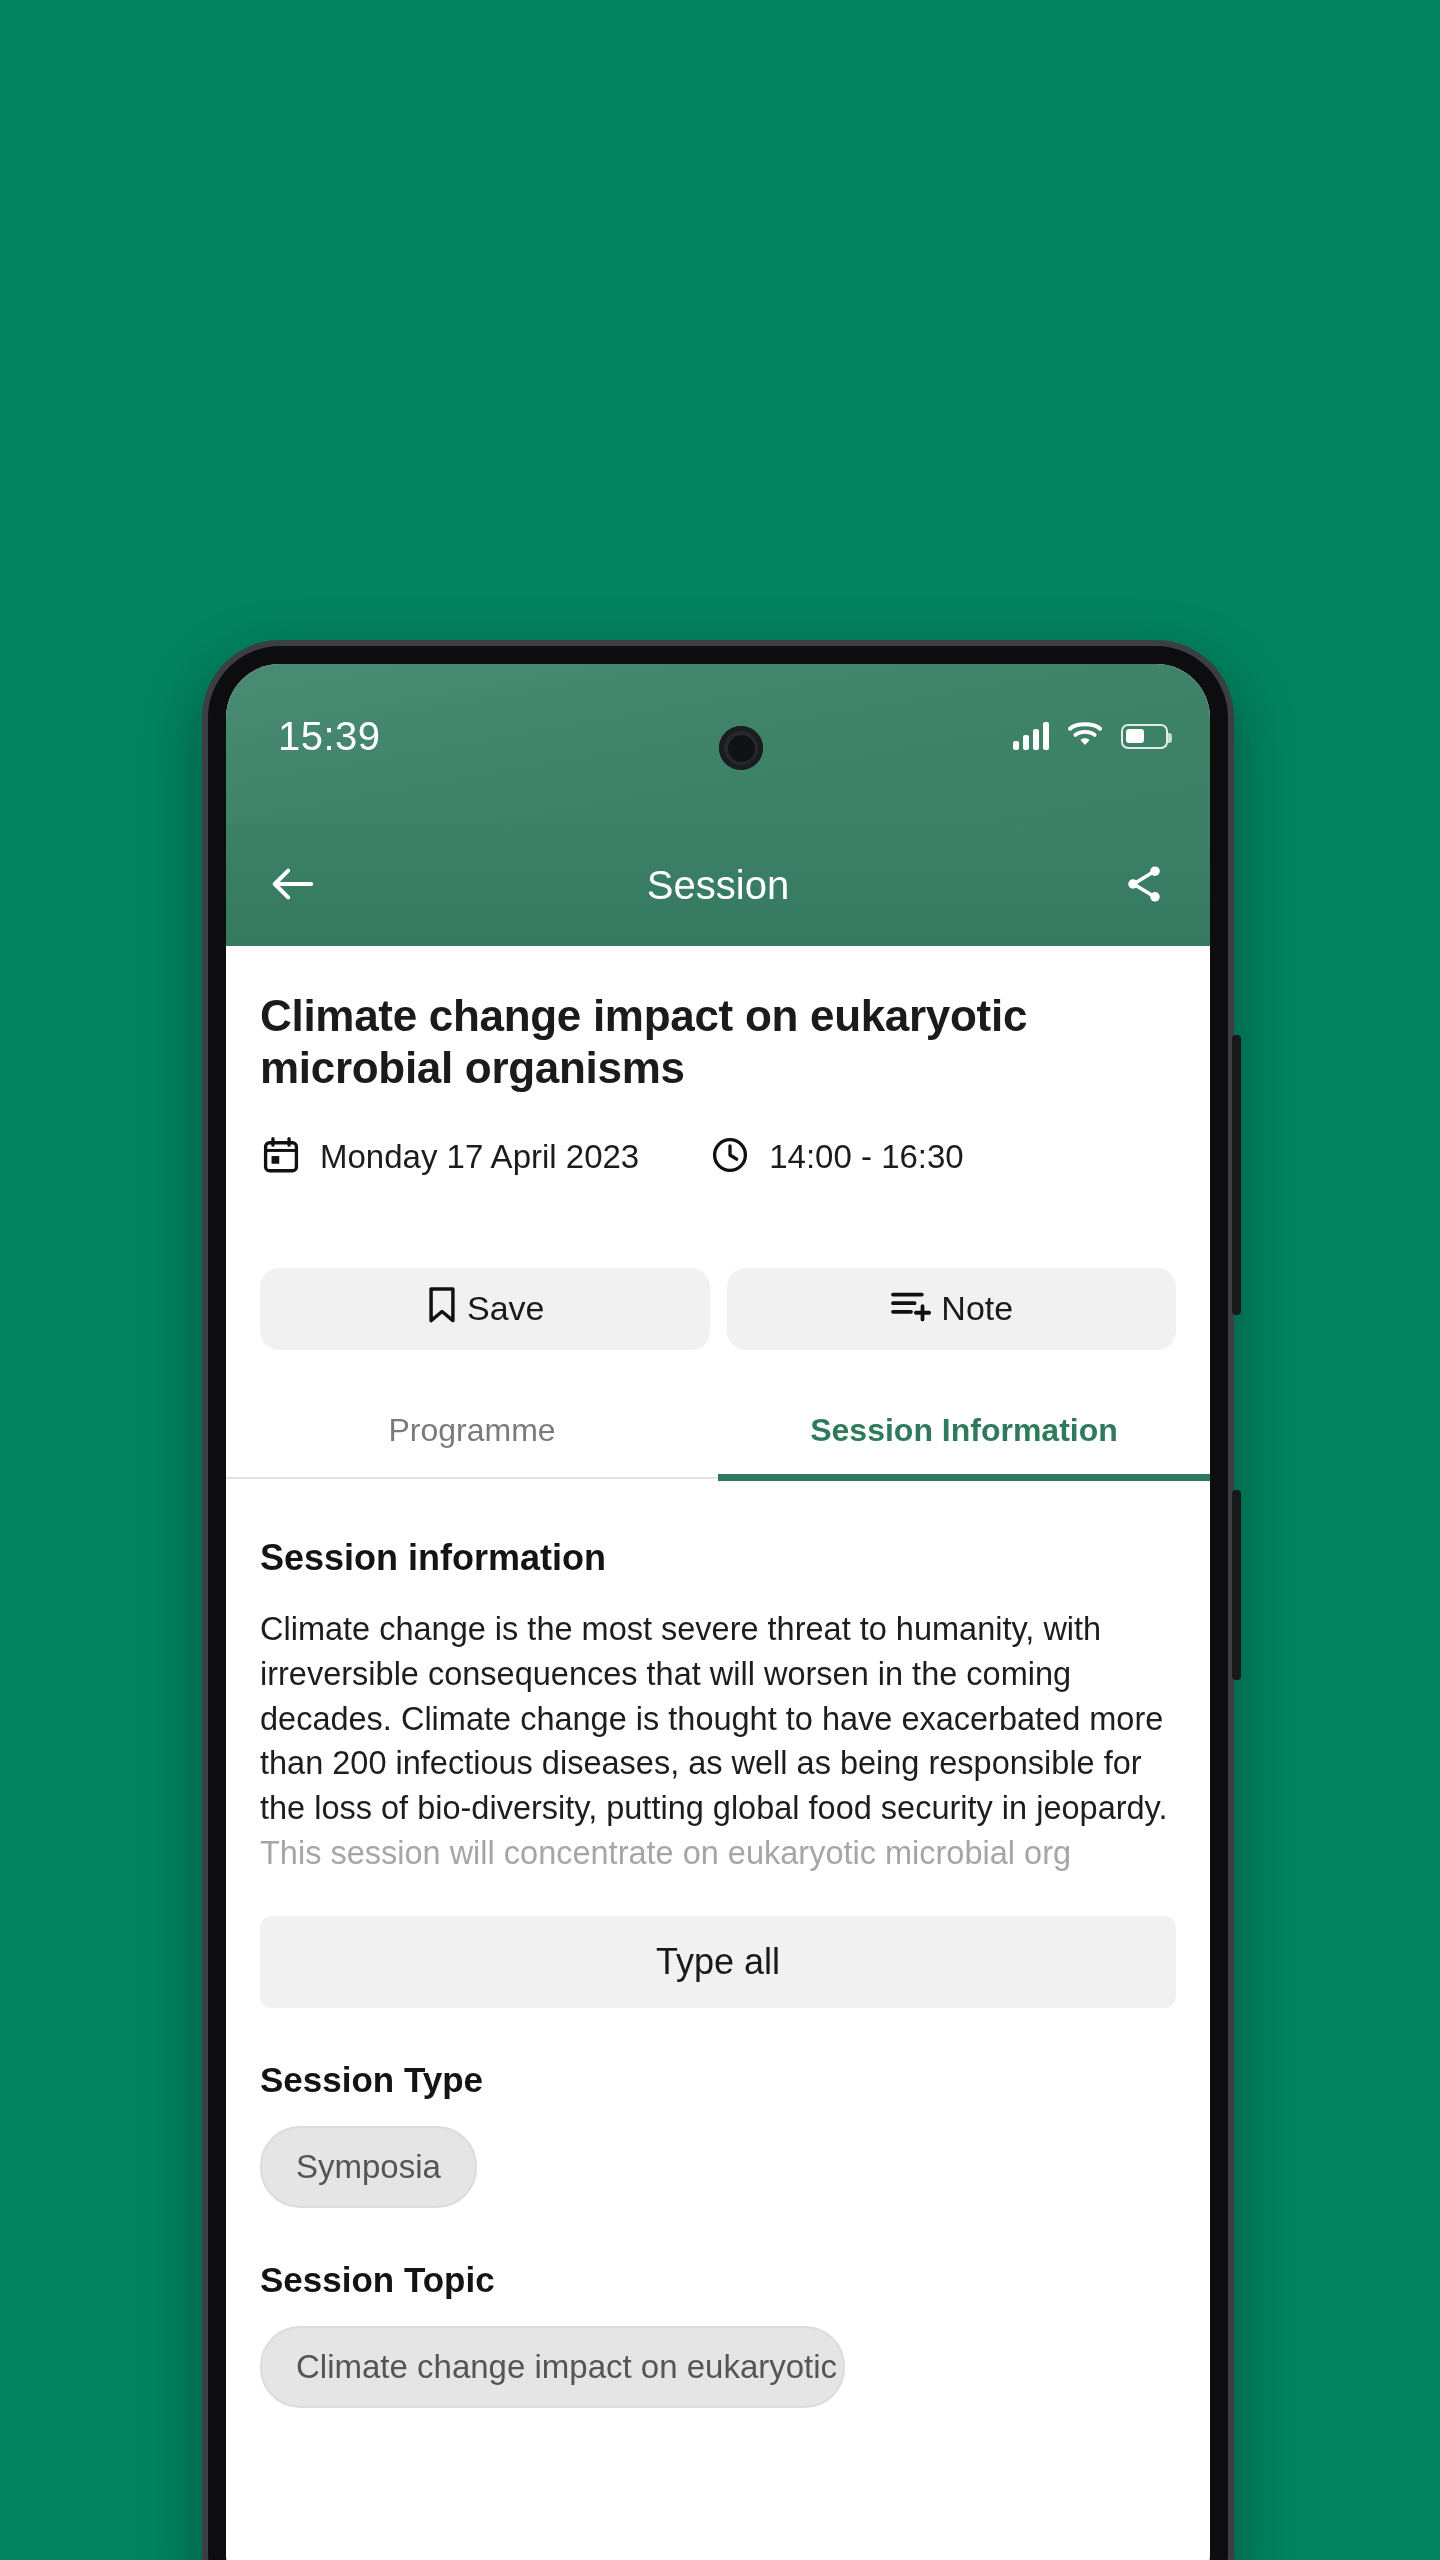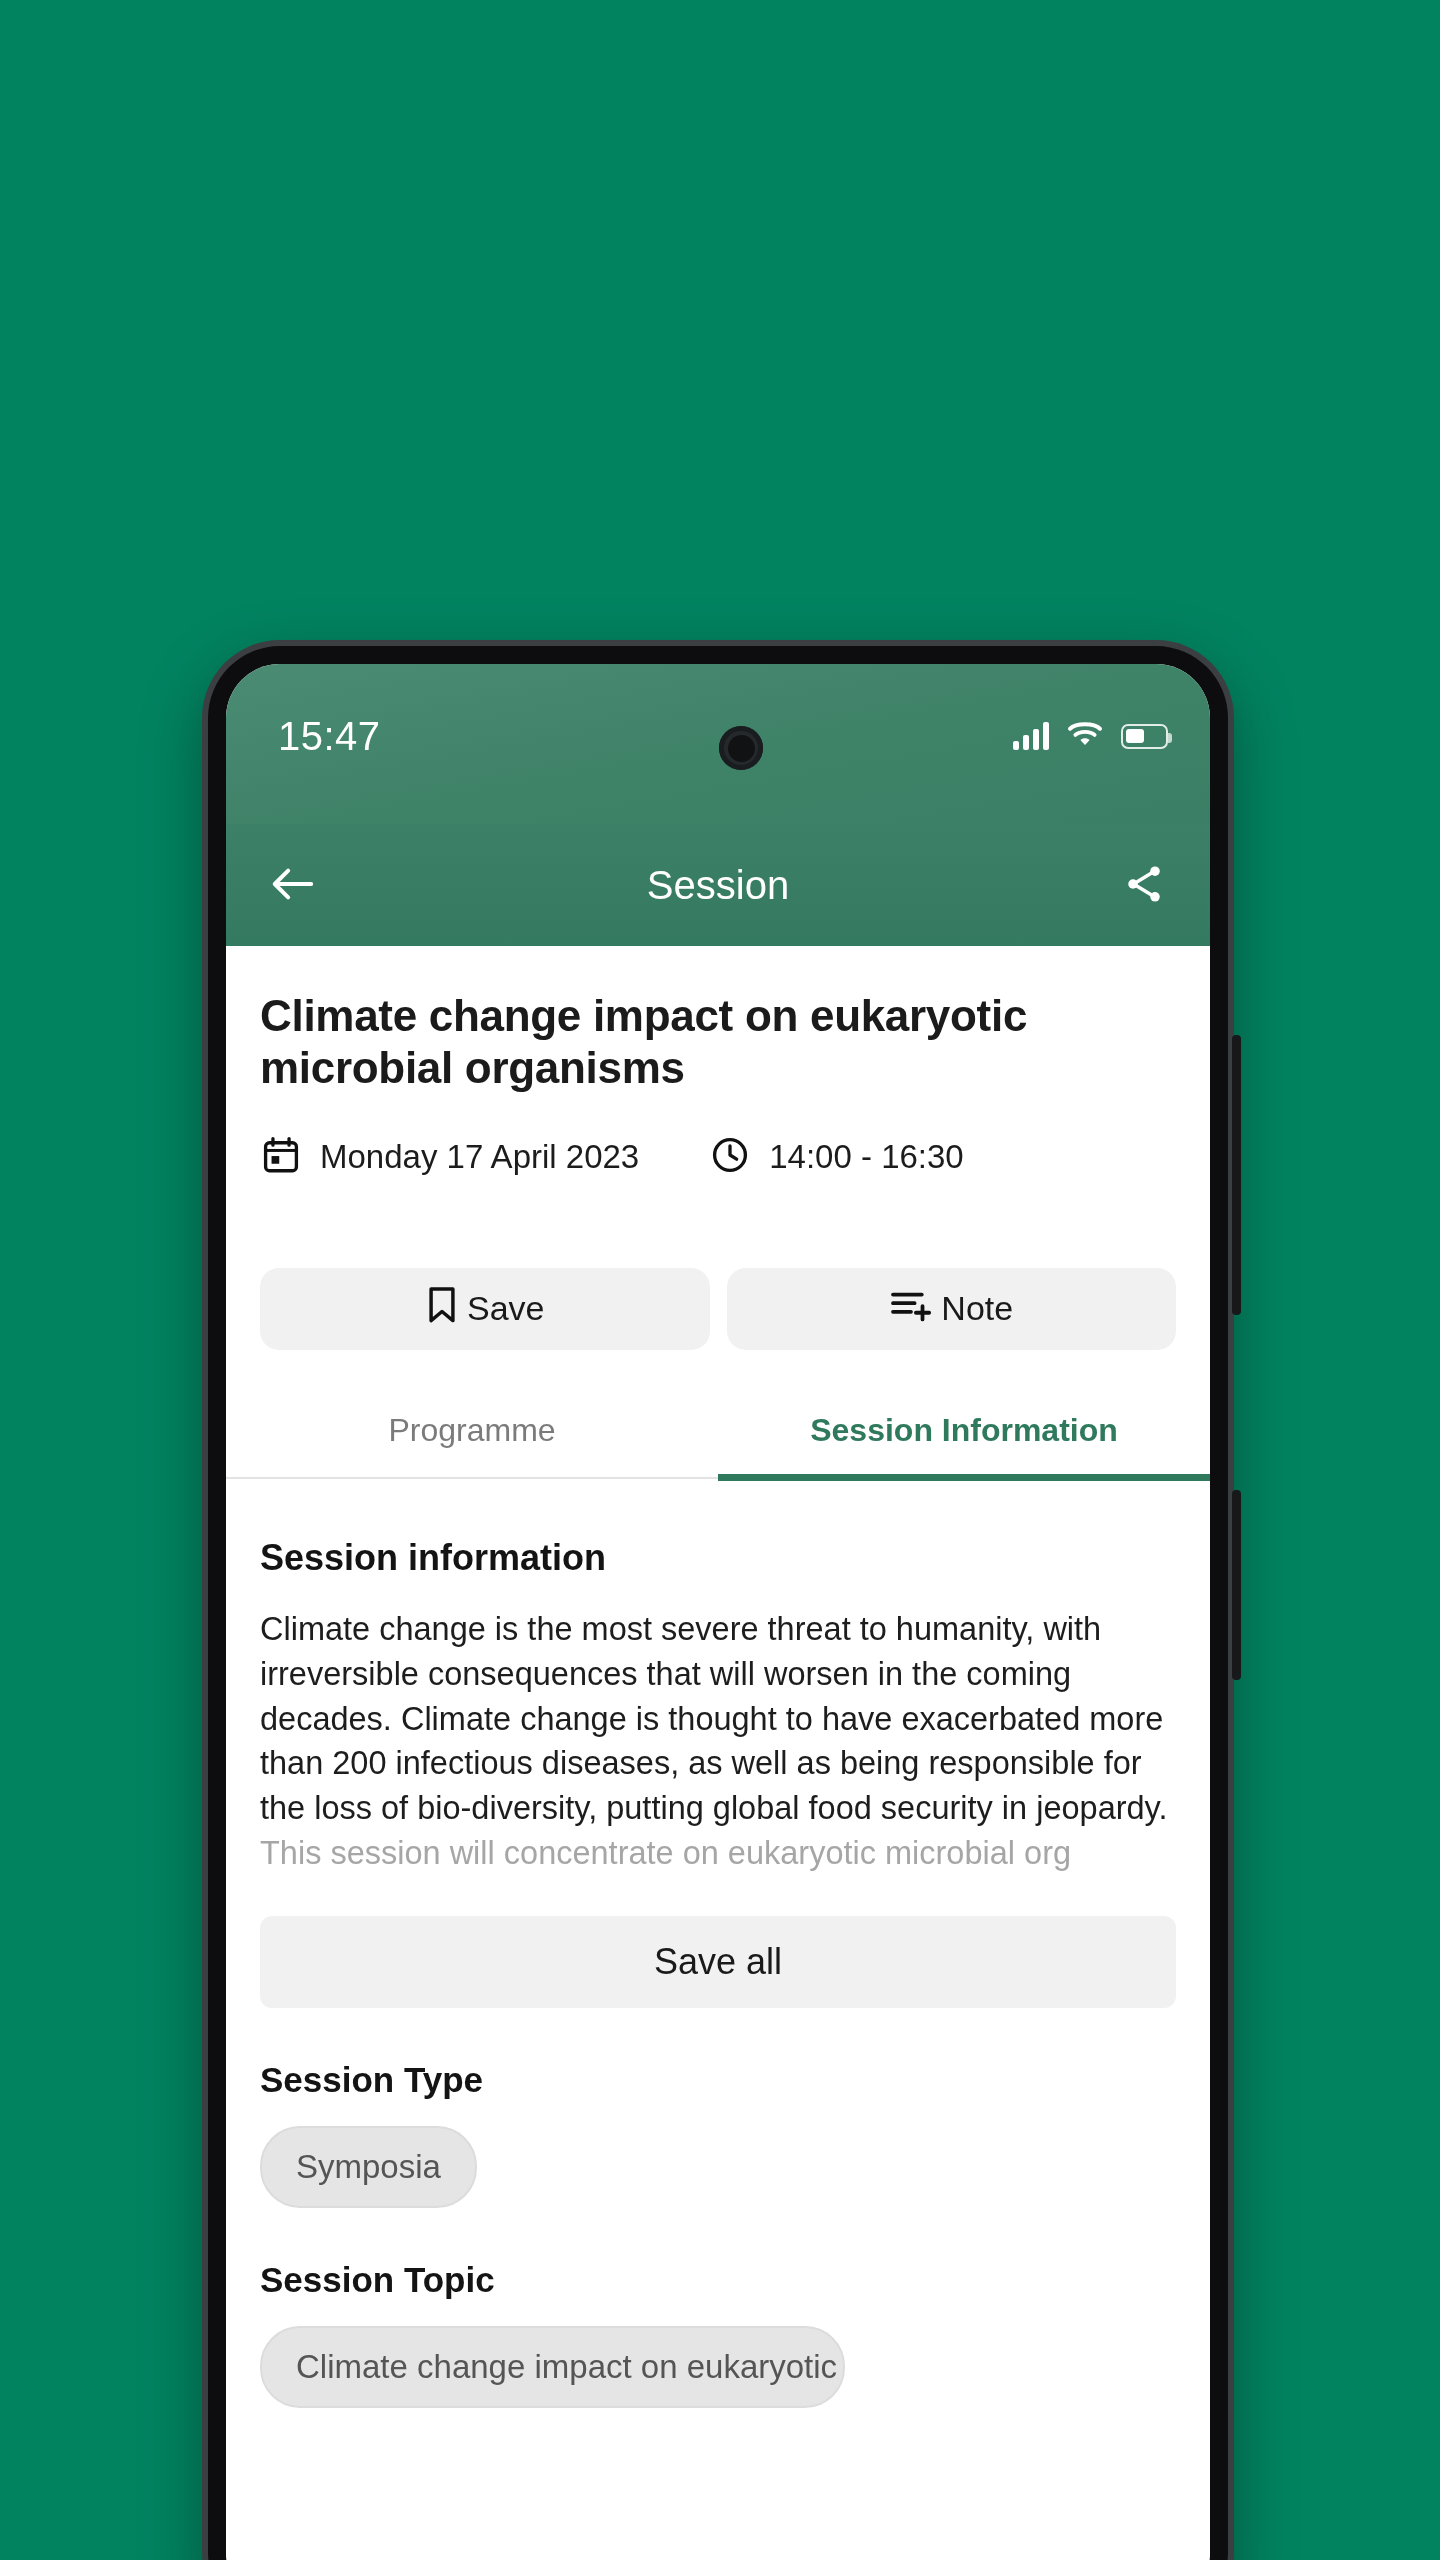--- a/index.html
+++ b/index.html
@@ -271,21 +271,21 @@
 
 <div id="phone">
   <div class="side-btn" id="vol-btn"></div>
   <div class="side-btn" id="pwr-btn"></div>
 
   <div id="phone-bezel"></div>
 
   <div id="screen">
 
     <div id="statusbar">
-      <div id="clock">15:47</div>
+      <div id="clock">15:39</div>
 
       <div id="camera">
         <div id="camera-glint"></div>
       </div>
 
       <div id="status-icons">
         <span class="sig-bars">
           <i></i>
             <i></i>
             <i></i>
@@ -377,21 +377,21 @@
           <span>Session Information</span>
         </div>
       </div>
 
       <h2 id="section-heading">Session information</h2>
 
       <p id="body-text">Climate change is the most severe threat to humanity, with irreversible consequences that will worsen in the coming decades. Climate change is thought to have exacerbated more than 200 infectious diseases, as well as being responsible for the loss of bio-diversity, putting global food security in jeopardy.</p>
       <p id="fade-line">This session will concentrate on eukaryotic microbial org</p>
 
       <div id="read-all">
-        <span>Save all</span>
+        <span>Type all</span>
       </div>
 
       <h3 class="sub-heading">Session Type</h3>
       <div class="chip-row">
         <span class="chip">Symposia</span>
       </div>
 
       <h3 class="sub-heading">Session Topic</h3>
       <div class="chip-row">
         <span class="chip wide">Climate change impact on eukaryotic mic</span>

